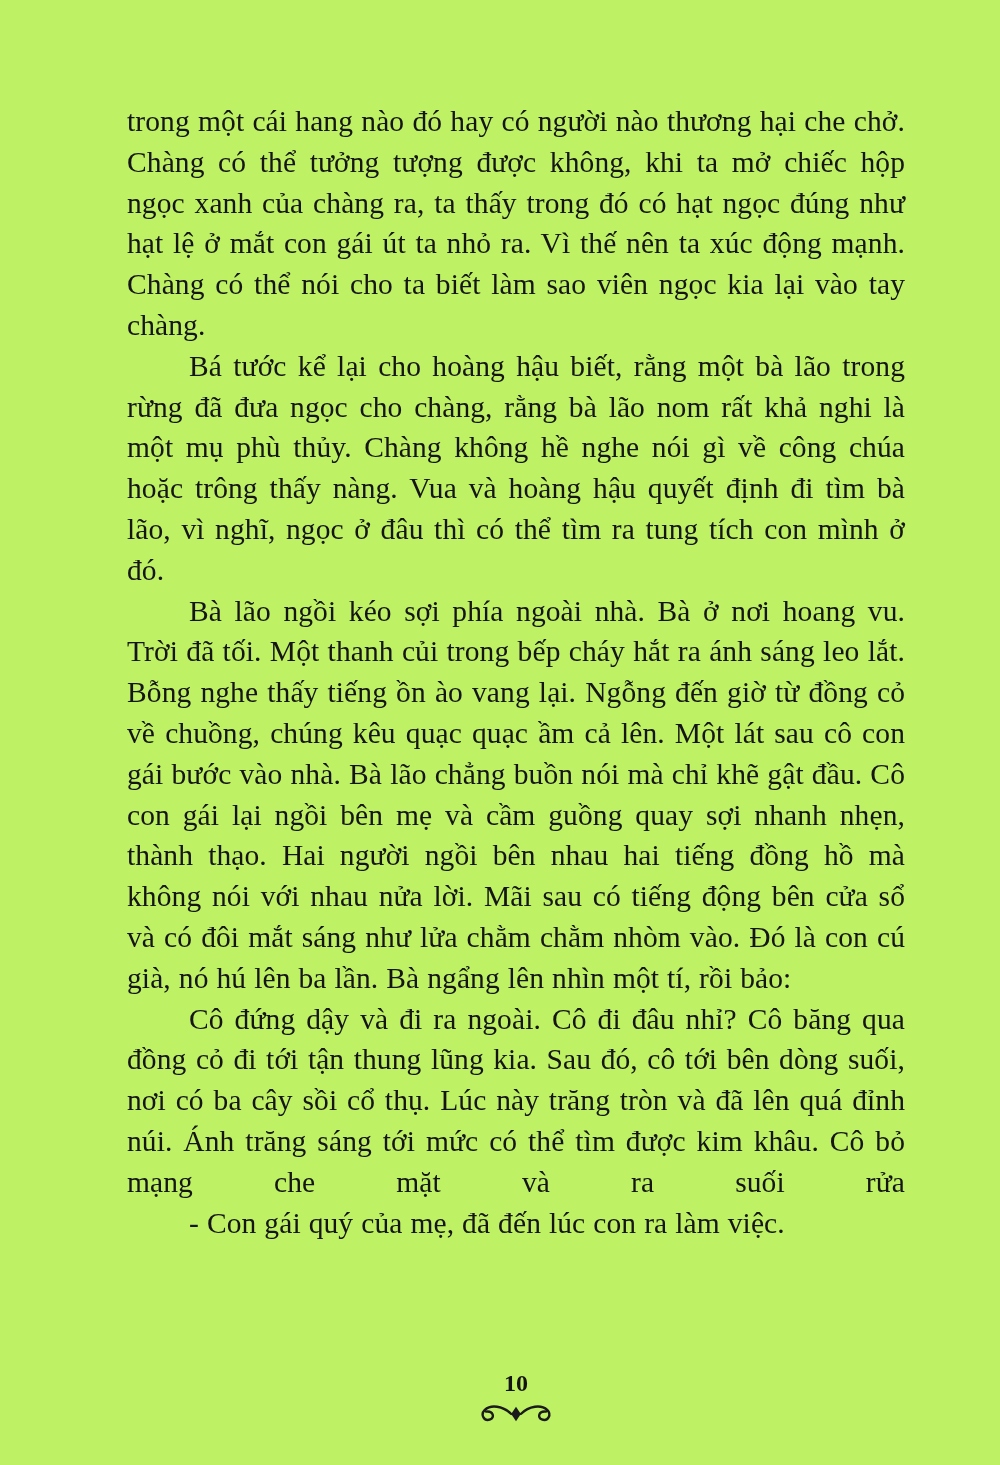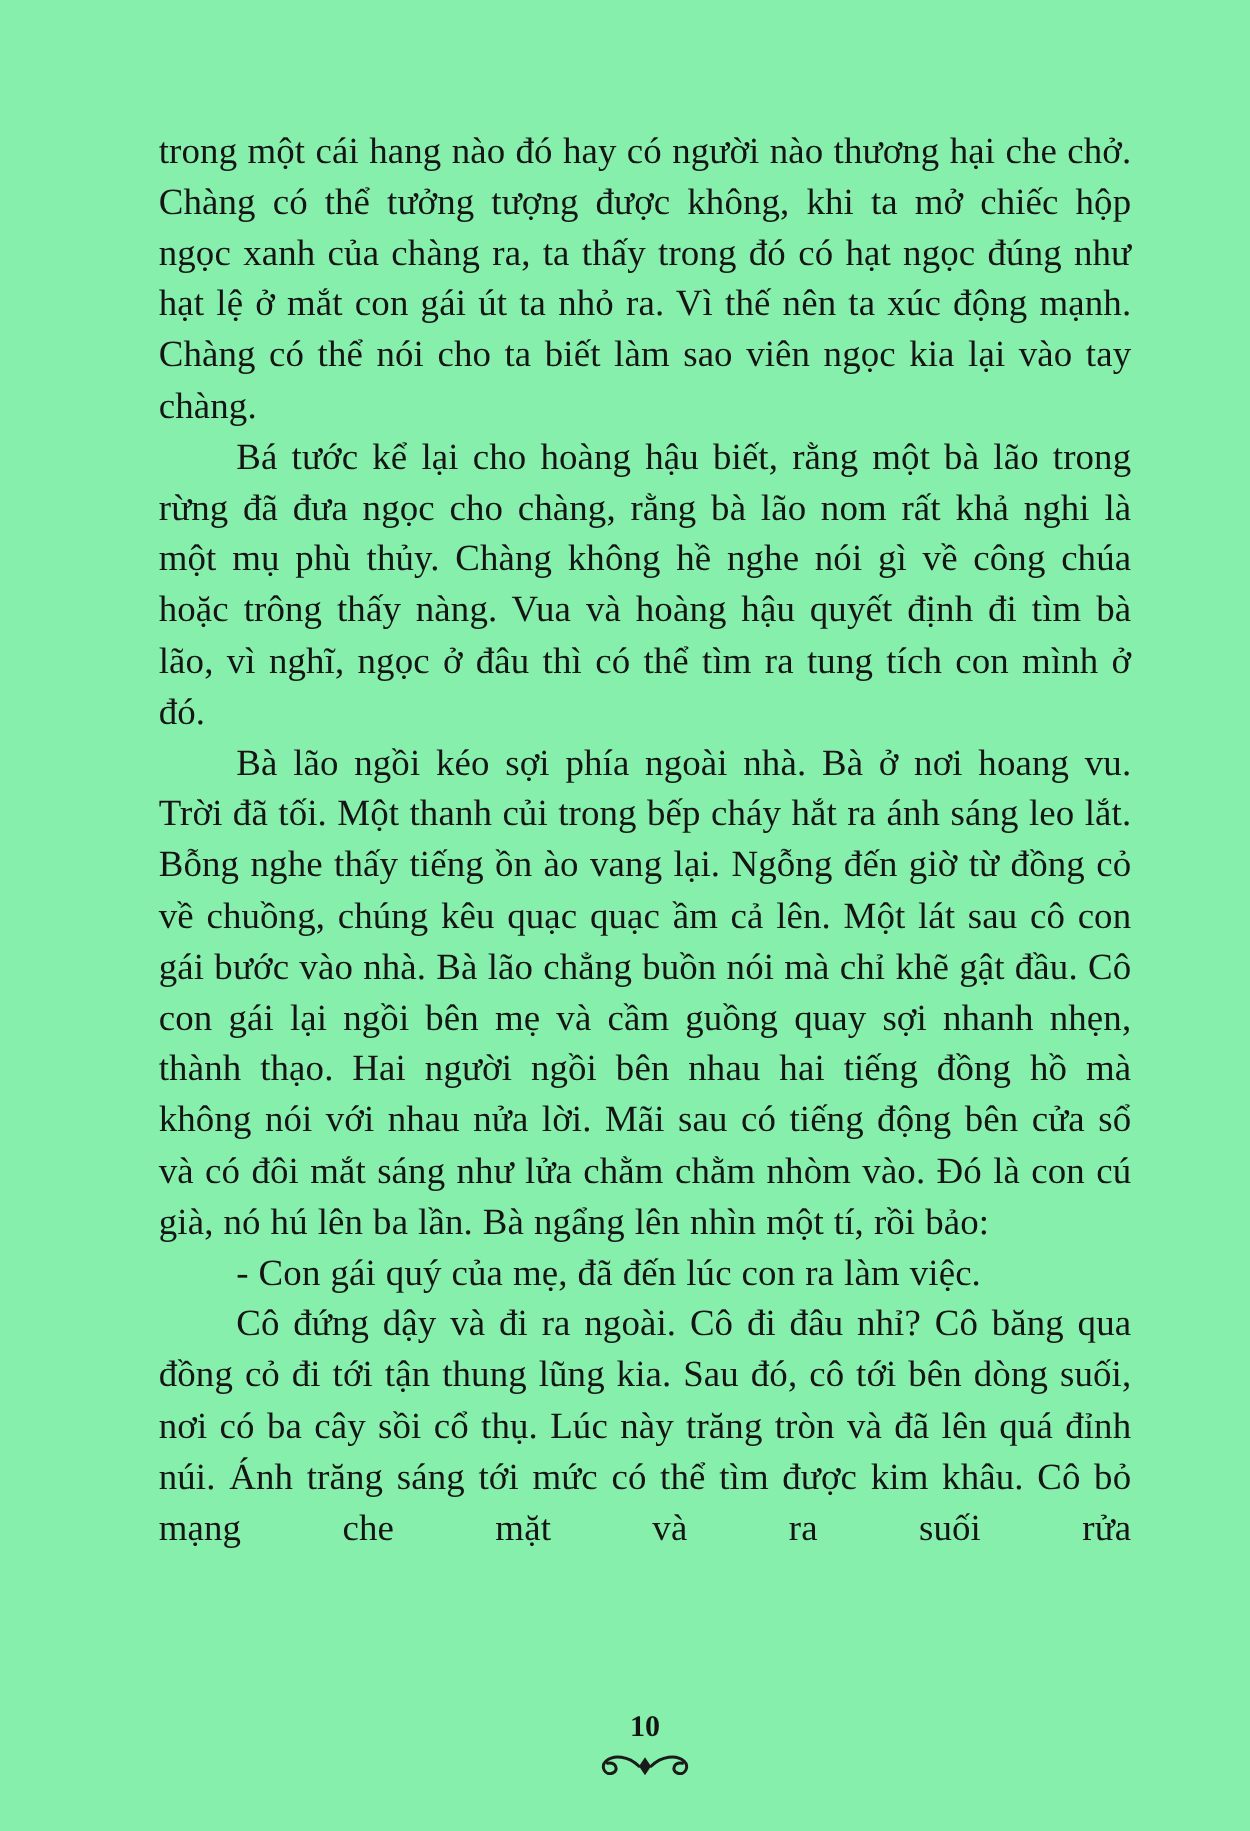--- a/index.html
+++ b/index.html
@@ -12,21 +12,21 @@
     height: 1465px;
     font-family: "Liberation Serif", "DejaVu Serif", serif;
     color: #151515;
     -webkit-font-smoothing: antialiased;
   }
   .page {
     position: relative;
     box-sizing: border-box;
     width: 1000px;
     height: 1465px;
-    background: #86efac;
+    background: #bef264;
     padding: 101px 95px 0 127px;
     overflow: hidden;
   }
   .text-block {
     width: 100%;
   }
   .para {
     margin: 0;
     font-size: 29.5px;
     line-height: 40.8px;
@@ -64,22 +64,22 @@
 </style>
 </head>
 <body>
 
 <main class="page">
 
   <section class="text-block">
     <p class="para first">trong một cái hang nào đó hay có người nào thương hại che chở. Chàng có thể tưởng tượng được không, khi ta mở chiếc hộp ngọc xanh của chàng ra, ta thấy trong đó có hạt ngọc đúng như hạt lệ ở mắt con gái út ta nhỏ ra. Vì thế nên ta xúc động mạnh. Chàng có thể nói cho ta biết làm sao viên ngọc kia lại vào tay chàng.</p>
     <p class="para">Bá tước kể lại cho hoàng hậu biết, rằng một bà lão trong rừng đã đưa ngọc cho chàng, rằng bà lão nom rất khả nghi là một mụ phù thủy. Chàng không hề nghe nói gì về công chúa hoặc trông thấy nàng. Vua và hoàng hậu quyết định đi tìm bà lão, vì nghĩ, ngọc ở đâu thì có thể tìm ra tung tích con mình ở đó.</p>
     <p class="para">Bà lão ngồi kéo sợi phía ngoài nhà. Bà ở nơi hoang vu. Trời đã tối. Một thanh củi trong bếp cháy hắt ra ánh sáng leo lắt. Bỗng nghe thấy tiếng ồn ào vang lại. Ngỗng đến giờ từ đồng cỏ về chuồng, chúng kêu quạc quạc ầm cả lên. Một lát sau cô con gái bước vào nhà. Bà lão chẳng buồn nói mà chỉ khẽ gật đầu. Cô con gái lại ngồi bên mẹ và cầm guồng quay sợi nhanh nhẹn, thành thạo. Hai người ngồi bên nhau hai tiếng đồng hồ mà không nói với nhau nửa lời. Mãi sau có tiếng động bên cửa sổ và có đôi mắt sáng như lửa chằm chằm nhòm vào. Đó là con cú già, nó hú lên ba lần. Bà ngẩng lên nhìn một tí, rồi bảo:</p>
+    <p class="para continued">Cô đứng dậy và đi ra ngoài. Cô đi đâu nhỉ? Cô băng qua đồng cỏ đi tới tận thung lũng kia. Sau đó, cô tới bên dòng suối, nơi có ba cây sồi cổ thụ. Lúc này trăng tròn và đã lên quá đỉnh núi. Ánh trăng sáng tới mức có thể tìm được kim khâu. Cô bỏ mạng che mặt và ra suối rửa</p>
     <p class="para">- Con gái quý của mẹ, đã đến lúc con ra làm việc.</p>
-    <p class="para continued">Cô đứng dậy và đi ra ngoài. Cô đi đâu nhỉ? Cô băng qua đồng cỏ đi tới tận thung lũng kia. Sau đó, cô tới bên dòng suối, nơi có ba cây sồi cổ thụ. Lúc này trăng tròn và đã lên quá đỉnh núi. Ánh trăng sáng tới mức có thể tìm được kim khâu. Cô bỏ mạng che mặt và ra suối rửa</p>
   </section>
 
   <footer class="page-footer">
     <div class="page-number">10</div>
     <span class="ornament">
       <svg width="84" height="26" viewBox="0 0 140 40" aria-hidden="true">
         <g fill="none" stroke="#1b1b1b" stroke-width="4" stroke-linecap="round">
           <path d="M62 20 C 48 6, 28 4, 18 13 C 10 21, 17 33, 27 29 C 35 26, 32 14, 20 16"></path>
           <path d="M78 20 C 92 6, 112 4, 122 13 C 130 21, 123 33, 113 29 C 105 26, 108 14, 120 16"></path>
         </g>

